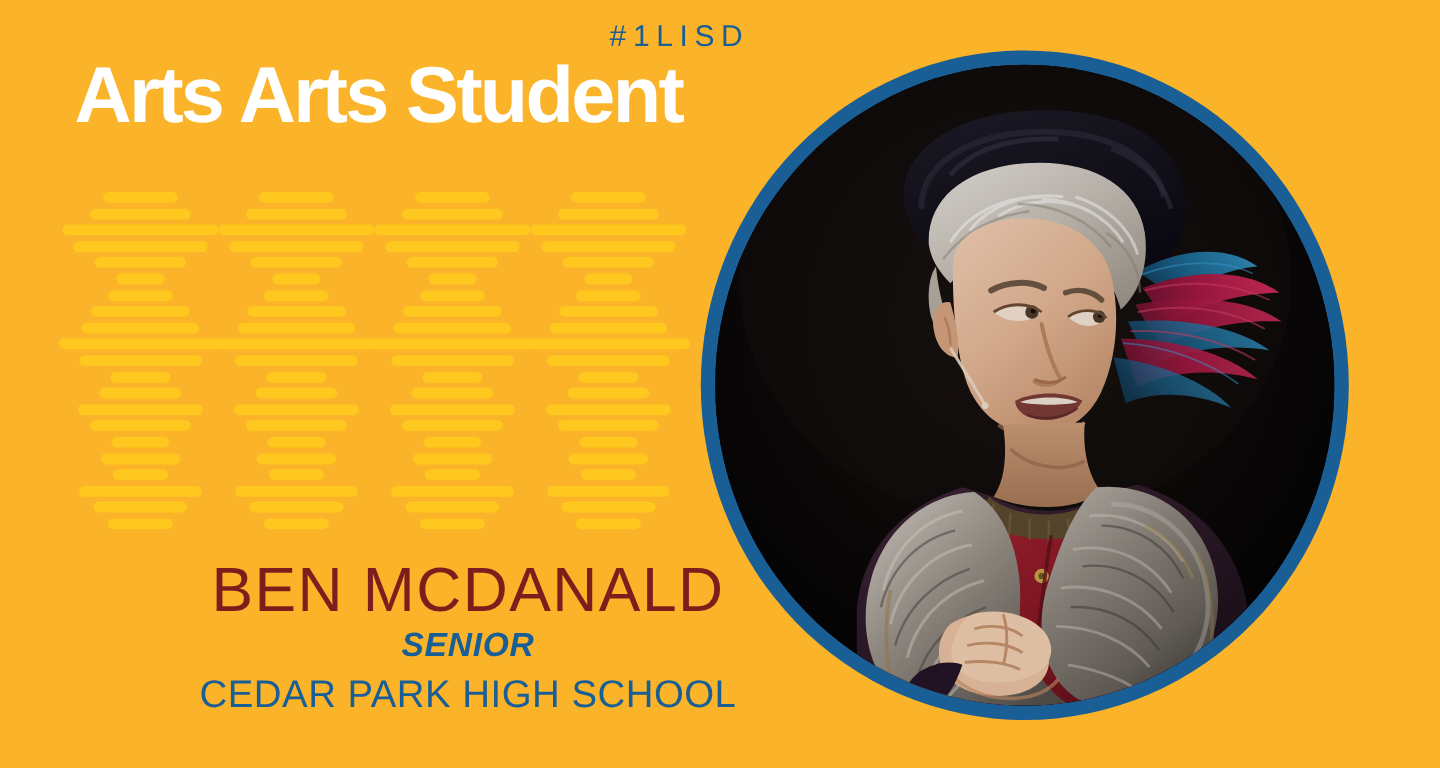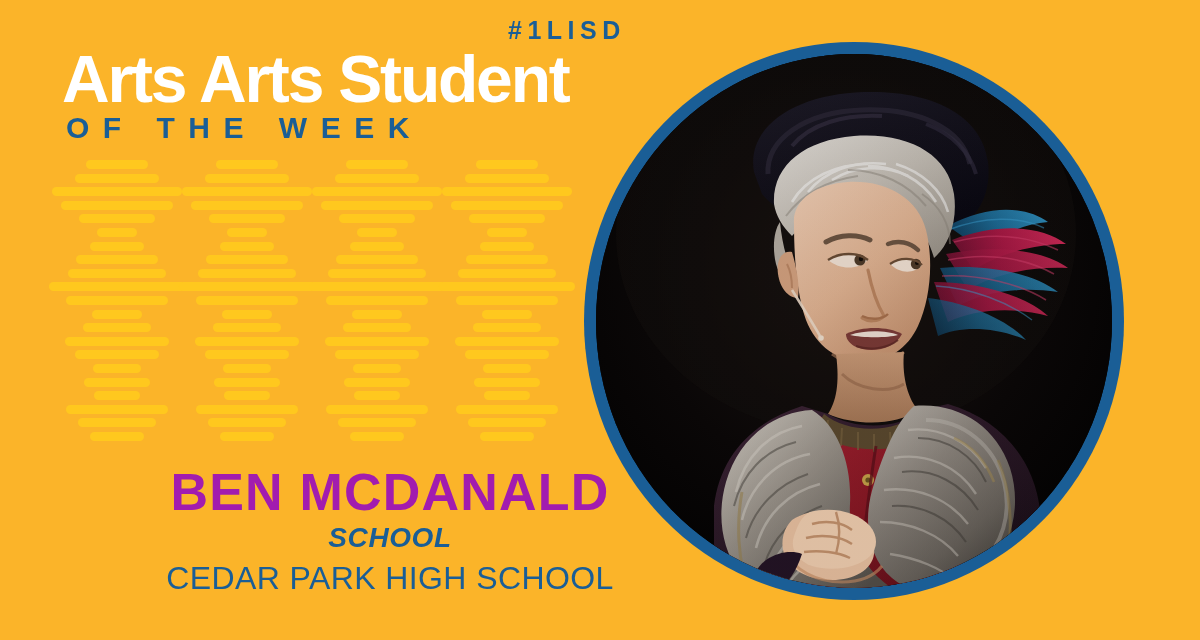--- a/index.html
+++ b/index.html
@@ -16,21 +16,21 @@
     width:1200px; height:640px;
     background:#FBB429;
     overflow:hidden;
   }
 
   
   .hashtag {
     position:absolute;
     left:508px; top:18px;
     font-size:25px;
-    font-weight:700;
+    font-weight:400;
     letter-spacing:5.5px;
     color:#1A5E96;
     white-space:nowrap;
     line-height:1;
   }
 
   .headline {
     position:absolute;
     left:62px; top:46px;
     font-size:66px;
@@ -74,23 +74,23 @@
     background:#FFC81E;
   }
 
   
   .student-name {
     position:absolute;
     left:0px; top:466px;
     width:780px;
     text-align:center;
     font-size:52px;
-    font-weight:700;
+    font-weight:400;
     letter-spacing:1.2px;
-    color:#a21caf;
+    color:#7f1d1d;
     white-space:nowrap;
     line-height:1;
   }
   .student-grade {
     position:absolute;
     left:0px; top:524px;
     width:780px;
     text-align:center;
     font-size:28px;
     font-weight:700;
@@ -234,25 +234,24 @@
         <div class="wave-bar" style="width: 102px; top: 244.8px; background: rgb(255, 200, 30);"></div>
         <div class="wave-bar" style="width: 78px; top: 258.4px; background: rgb(255, 200, 30);"></div>
         <div class="wave-bar" style="width: 54px; top: 272px; background: rgb(255, 200, 30);"></div>
       </div>
     </div>
 
   <div class="hashtag">#1LISD</div>
 
   <div class="headline">Arts Arts Student</div>
 
-  <div class="subhead">OF THE WEEK</div>
 
   <div class="student-name">BEN MCDANALD</div>
 
-  <div class="student-grade">SCHOOL</div>
+  <div class="student-grade">SENIOR</div>
 
   <div class="student-school">CEDAR PARK HIGH SCHOOL</div>
 
   <div id="portrait-frame">
     <div id="portrait-clip">
       <div id="portrait-photo">
         <svg viewBox="0 0 516 534" preserveAspectRatio="xMidYMid slice" aria-hidden="true">
           <defs>
             <radialGradient id="stageGlow" cx="48%" cy="40%" r="72%">
               <stop offset="0%" stop-color="#1b1412"></stop>

